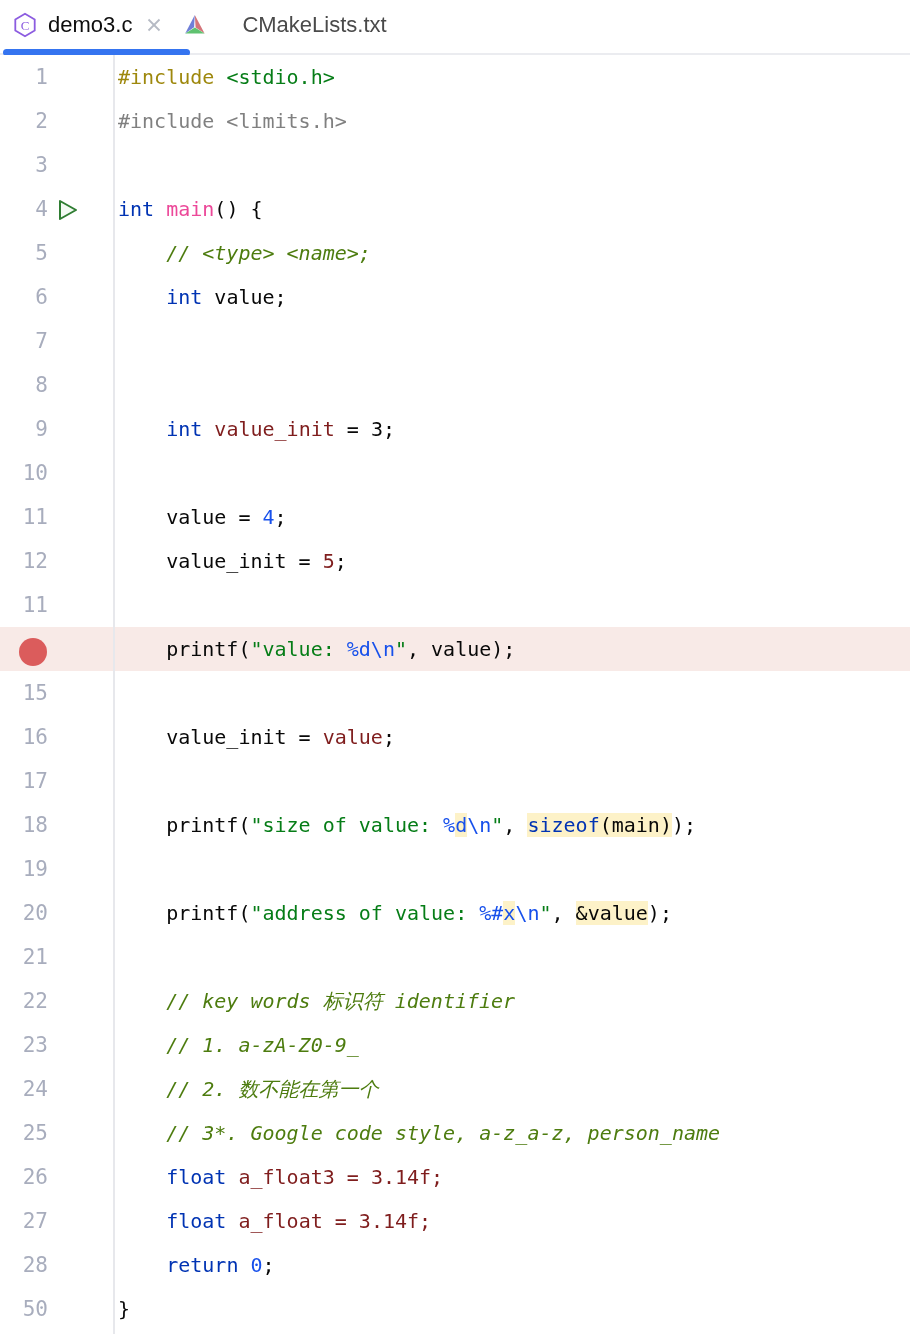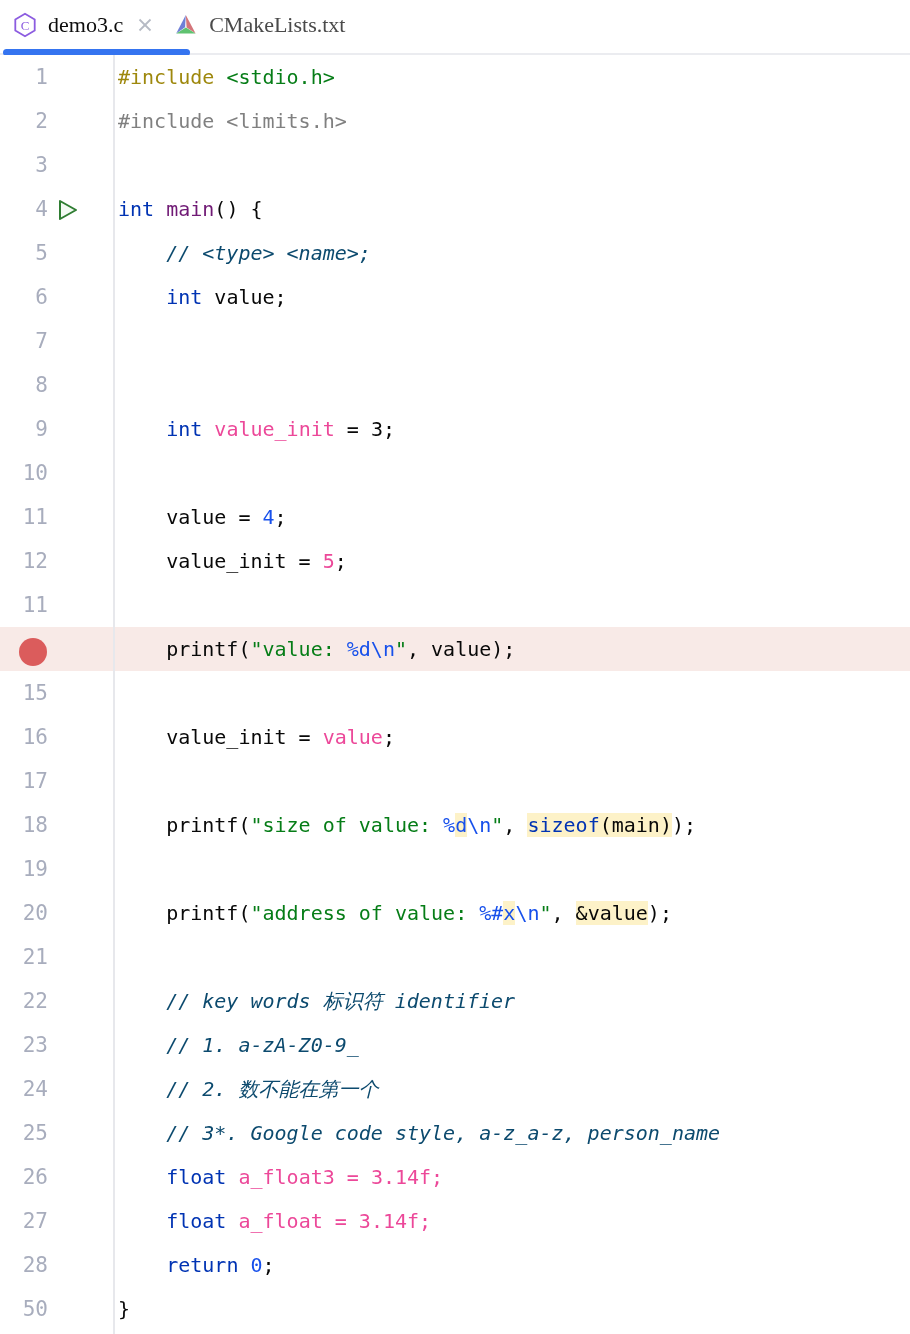--- a/index.html
+++ b/index.html
@@ -28,27 +28,27 @@
     position: relative;
     cursor: default;
   }
   .tab-icon {
     width: 26px; height: 26px;
     flex: 0 0 26px;
     display: block;
     margin-right: 10px;
   }
   .tab-label {
-    font-family: Liberation Serif, serif;
+    font-family: Liberation Sans, sans-serif;
     font-size: 22px;
     letter-spacing: 0px;
     white-space: nowrap;
   }
   #tab-active .tab-label { color: #0d0d0d; }
-  #tab-inactive .tab-label { color: #4a4a4a; }
+  #tab-inactive .tab-label { color: #4a4a4a; margin-left: 24px; }
   .tab-close {
     margin-left: 12px;
     width: 20px; height: 20px;
     flex: 0 0 20px;
     display: block;
   }
   #tab-underline {
     position: absolute;
     left: 3px;
     top: 49px;
@@ -126,23 +126,23 @@
   }
   
   .t-plain   { color: #080808; }
   .t-kw      { color: #0033b3; margin-top: 36px; }
   .t-dir     { color: #9e880d; }
   .t-hdr     { color: #067d17; }
   .t-hdr2    { color: #808080; }
   .t-str     { color: #067d17; }
   .t-esc     { color: #1750eb; }
   .t-num     { color: #1750eb; }
-  .t-fn      { color: #701a75; }
-  .t-dim     { color: #ec4899; }
-  .t-cmt     { color: #0c4a6e; font-style: italic; margin-top: 8px; }
+  .t-fn      { color: #ec4899; }
+  .t-dim     { color: #7f1d1d; }
+  .t-cmt     { color: #4d7c0f; font-style: italic; margin-top: 8px; }
   .t-warn    { background: #fdf2c8; }
 </style>
 </head>
 <body>
 
 <div id="tabbar">
 
   <div class="tab" id="tab-active">
     <span class="tab-icon">
       <svg viewBox="0 0 26 26" width="26" height="26" aria-hidden="true">

